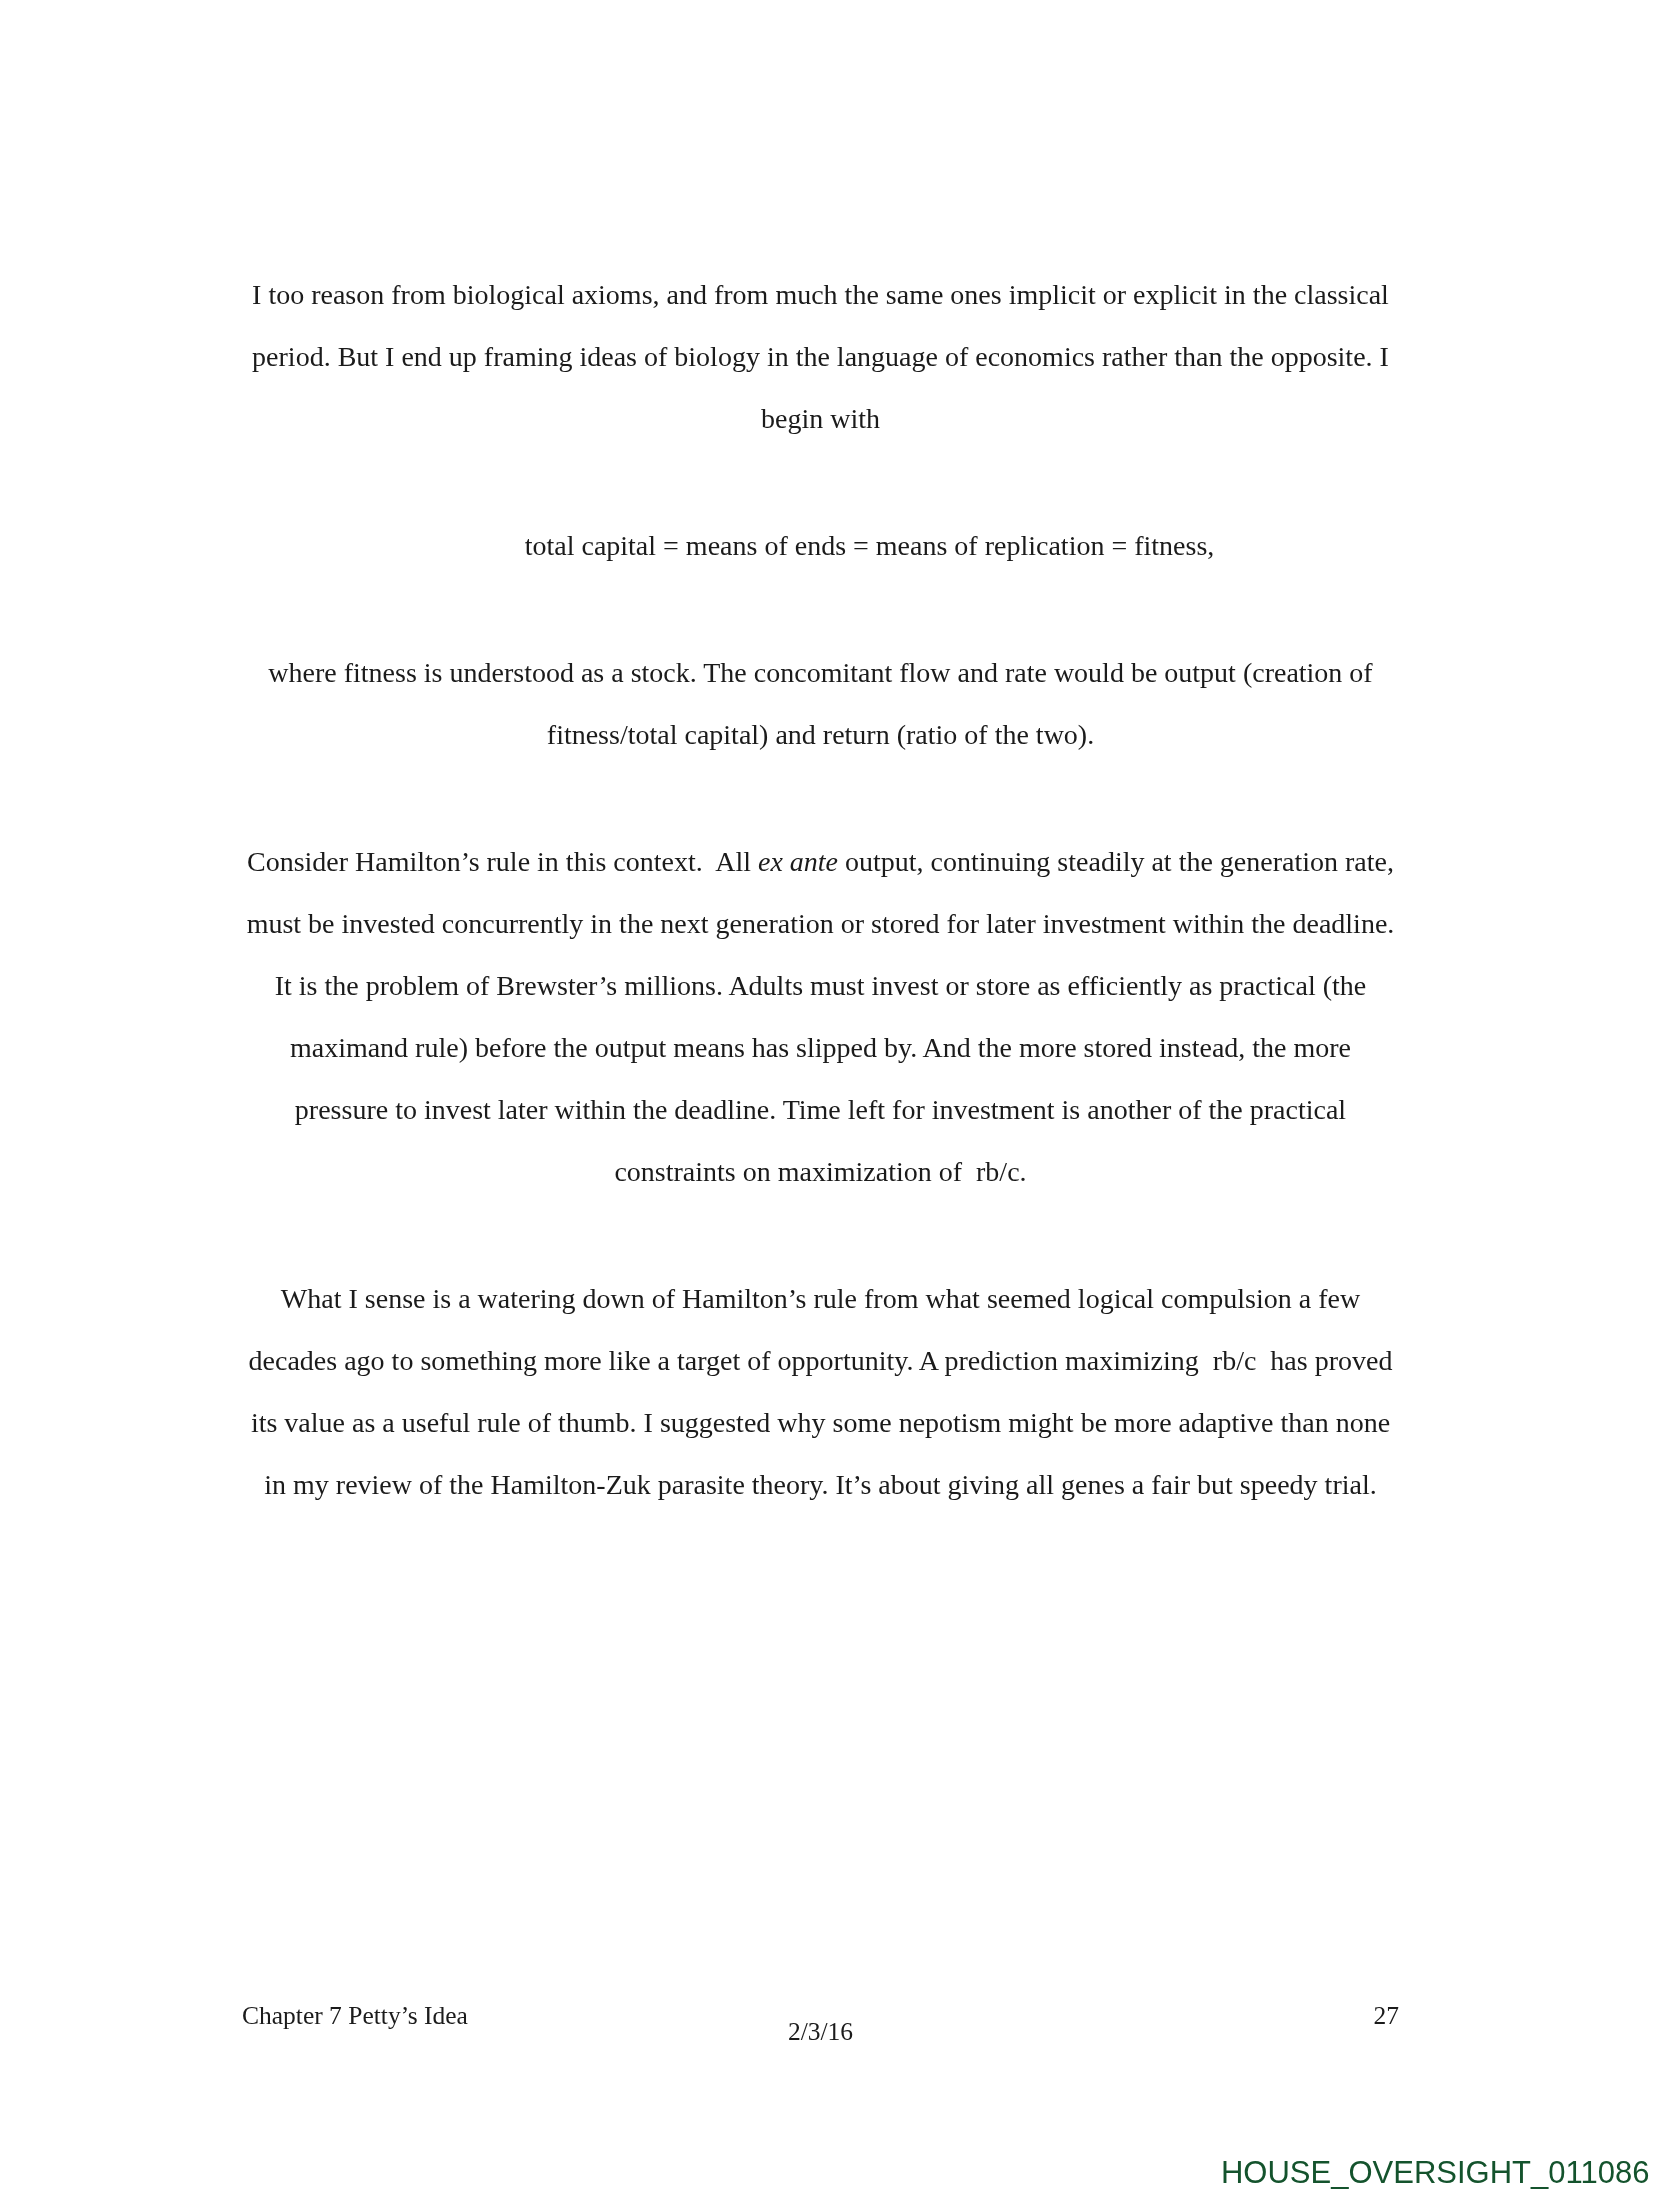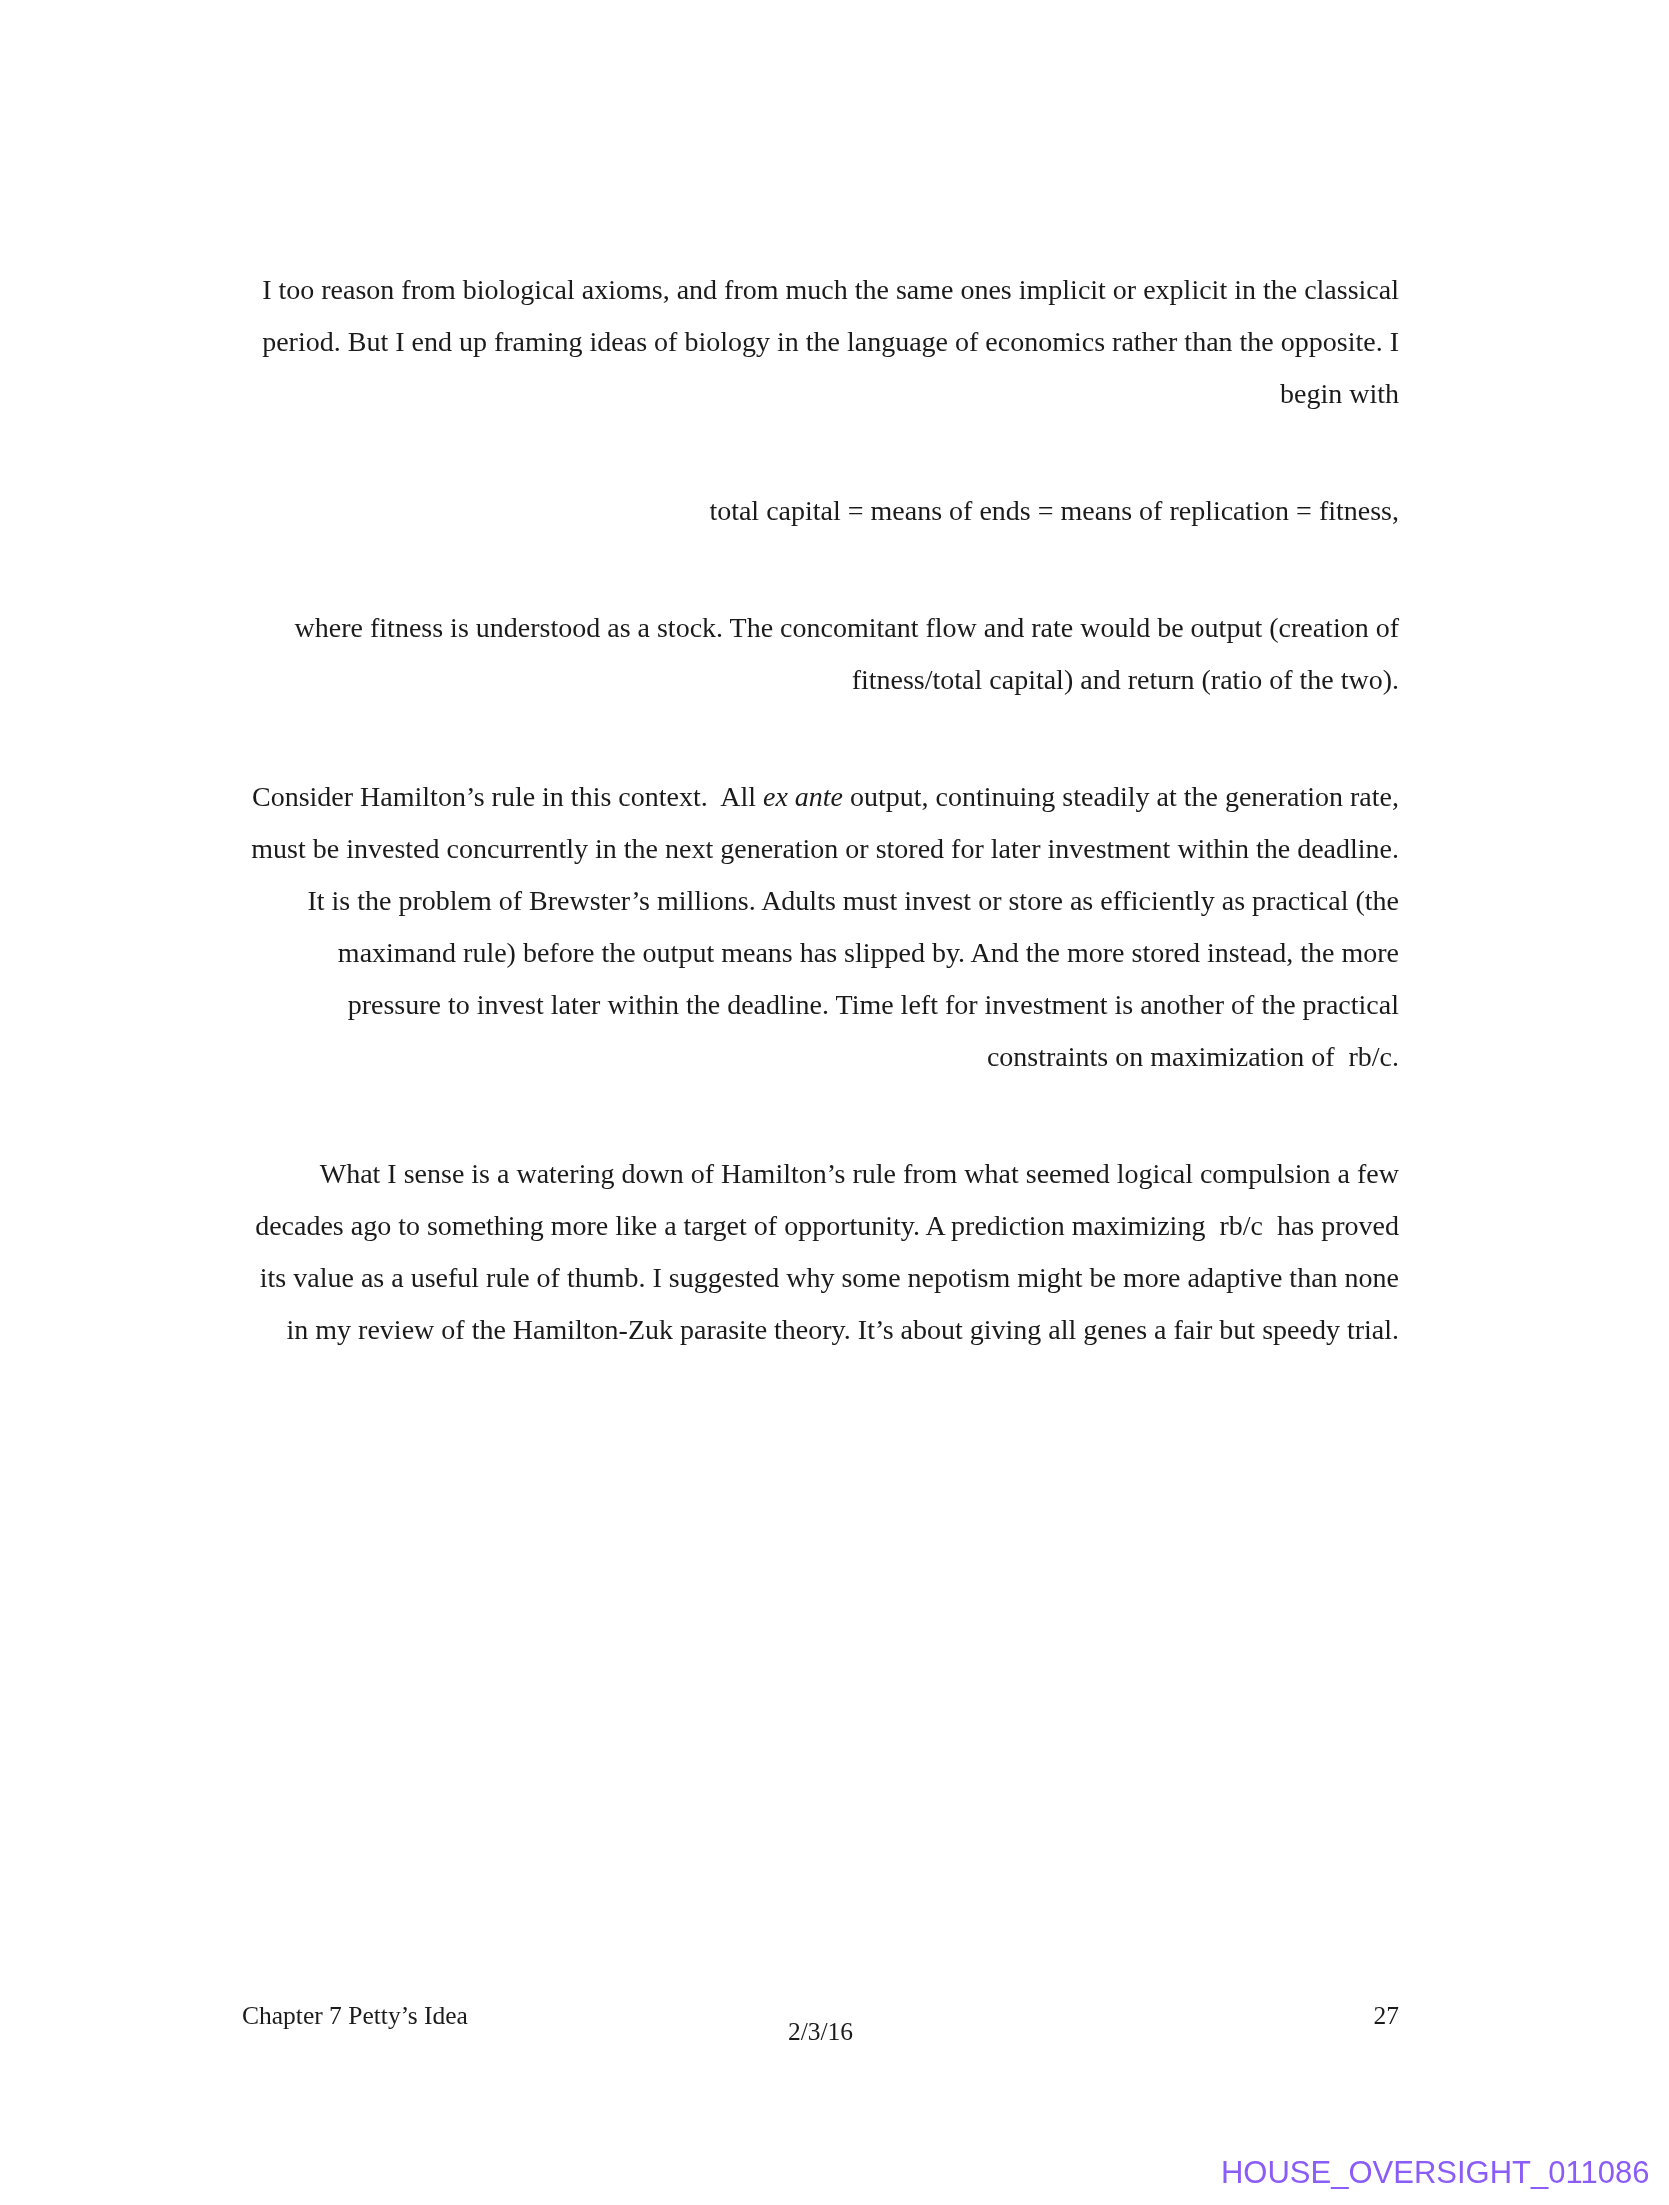--- a/index.html
+++ b/index.html
@@ -18,23 +18,23 @@
   }
   .content {
     position: absolute;
     left: 242px;
     top: 264px;
     width: 1157px;
   }
   .block {
     margin: 0 0 65px 0;
     font-size: 28px;
-    line-height: 52px;
+    line-height: 62px;
     white-space: pre-wrap;
-    text-align: right;
+    text-align: center;
   }
   .eq1 {
     padding-left: 98px;
   }
   .line {
     display: block;
   }
   .indent2 {
     display: block;
     padding-left: 98px;
@@ -70,21 +70,21 @@
     top: 0;
     white-space: nowrap;
     margin-left: 36px;
   }
   .watermark {
     position: absolute;
     right: 19.6px;
     bottom: 14.4px;
     font-family: "Liberation Sans", sans-serif;
     font-size: 31px;
-    color: #8b5cf6;
+    color: #14532d;
     white-space: nowrap;
   }
 </style>
 </head>
 <body>
 
 <div class="page">
   <div class="content">
     <p class="block">I too reason from biological axioms, and from much the same ones implicit or explicit in the classical period. But I end up framing ideas of biology in the language of economics rather than the opposite. I begin with</p>
     <p class="block eq1">total capital = means of ends = means of replication = fitness,</p>

